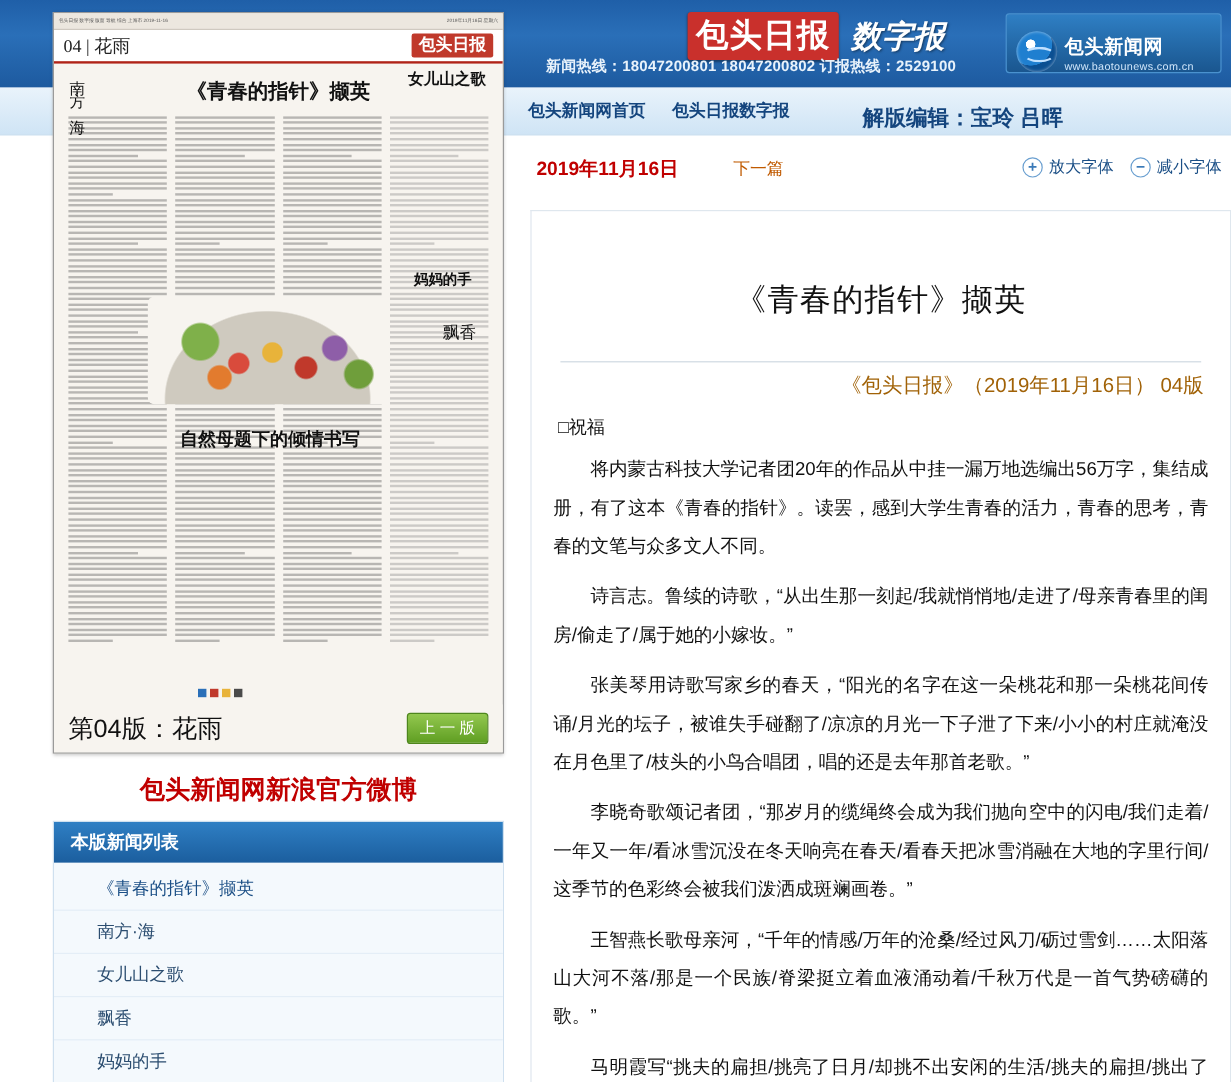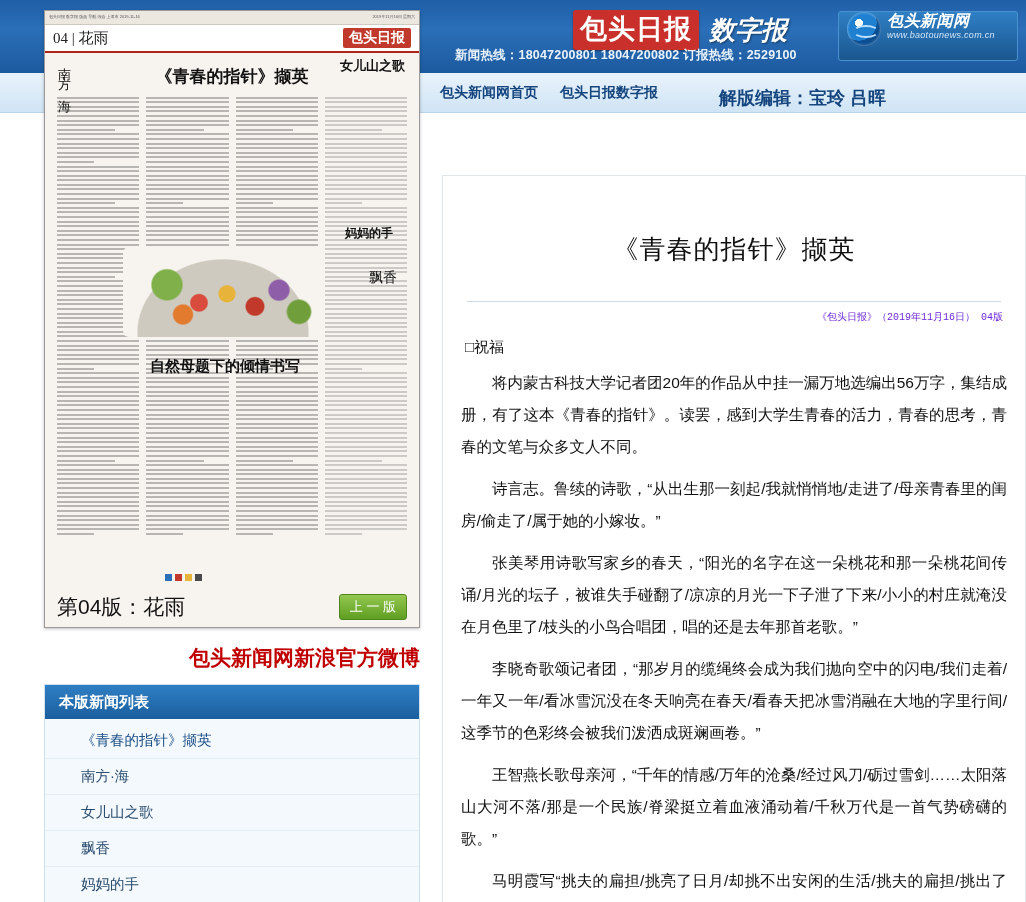--- a/index.html
+++ b/index.html
@@ -40,23 +40,22 @@
   .hotline {
     position: absolute; left: 455px; top: 47px;
     color: #e8f2fb; font-size: 12.5px; letter-spacing: .2px; font-weight: bold;
   }
   .brandbox {
     position: absolute; right: 8px; top: 11px;
     width: 180px; height: 50px;
     background: linear-gradient(to bottom,#2f7fc4,#1a568f);
     border: 1px solid #4a92cf;
     border-radius: 3px;
-    display: flex; align-items: flex-start; gap: 6px;
+    display: flex; align-items: flex-end; gap: 6px;
     padding: 0 8px;
-    font-style: italic;
   }
   .brand-globe {
     width: 34px; height: 34px; border-radius: 50%;
     background: radial-gradient(circle at 35% 32%, #ffffff 0 12%, #1f7fd0 13% 55%, #0b4f92 56% 100%);
     box-shadow: 0 0 3px rgba(255,255,255,.6) inset;
     flex: none;
     position: relative;
   }
   .brand-globe::after{
     content:""; position:absolute; left:6px; top:13px; width:22px; height:9px;
@@ -179,21 +178,21 @@
     background:#f7f4ef;
   }
   .foot-label { font-size:21px; color:#111; }
   .btn-prev {
     background: linear-gradient(to bottom,#93c84f,#5f9e22);
     border:1px solid #4e861d; color:#fff; font-size:13px;
     padding:3px 10px; border-radius:3px; cursor:pointer;
   }
 
   .weibo-title {
-    margin-top: 16px; text-align:right;
+    margin-top: 16px; text-align:center;
     color:#c00000; font-size:21px; font-weight:bold;
     font-family:"Liberation Serif", serif;
   }
 
   .listbox { margin-top: 12px; width: 376px; border:1px solid #cfe0ef; background:#fff; }
   .listbox-hd {
     height: 34px; background: linear-gradient(to bottom,#2f7fc4,#1b5e9e);
     color:#fff; font-size:15px; font-weight:bold;
     display:flex; align-items:center; padding-left:14px;
   }
@@ -212,21 +211,21 @@
     background:#fff; border:1px solid #dfe7ee; border-bottom:none;
     padding: 26px 18px 0 18px;
   }
   .art-title {
     text-align:center; font-family:"Liberation Serif", serif;
     font-size: 26px; color:#111; font-weight:normal; letter-spacing:1px;
     margin: 30px 0 0 0;
   }
   .art-rule { margin: 34px 6px 0 6px; border-top:1px solid #cfd9e2; }
   .art-source {
-    text-align:right; color:#6d28d9; font-size:10px; margin-top:8px; padding-right:4px;font-family:Liberation Mono, monospace;
+    text-align:right; color:#a16207; font-size:17px; margin-top:8px; padding-right:4px;
   }
   .art-byline { font-size:15px; color:#111; margin: 14px 0 0 4px; }
   .art-body { margin-top: 6px; }
   .art-body p {
     font-size: 15.5px; line-height: 32px; color: #111; margin: 10px 0 0 0;
     text-indent: 2em; text-align: justify;
   }
 </style>
 </head>
 <body>
@@ -251,20 +250,34 @@
   </div>
 
   <div class="navbar">
     <div class="nav-links">
       <a href="#">包头新闻网首页</a>
       <a href="#">包头日报数字报</a>
     </div>
     <div class="nav-editor">解版编辑：宝玲 吕晖</div>
   </div>
 
+  <div class="daterow">
+    <div class="date-text">2019年11月16日</div>
+    <a class="next-art" href="#">下一篇</a>
+    <div class="fontctl">
+      <span class="item">
+        <span class="circ">+</span>
+        <span class="lbl">放大字体</span>
+      </span>
+      <span class="item">
+        <span class="circ">−</span>
+        <span class="lbl">减小字体</span>
+      </span>
+    </div>
+  </div>
 
   <div class="leftcol">
 
     <div class="paper">
       <div class="paper-head">
         <span>包头日报 数字报 版面 导航 综合 上海市 2019-11-16</span>
         <span>2019年11月16日 星期六</span>
       </div>
       <div class="paper-band">
         <span class="paper-folio">04 | 花雨</span>

